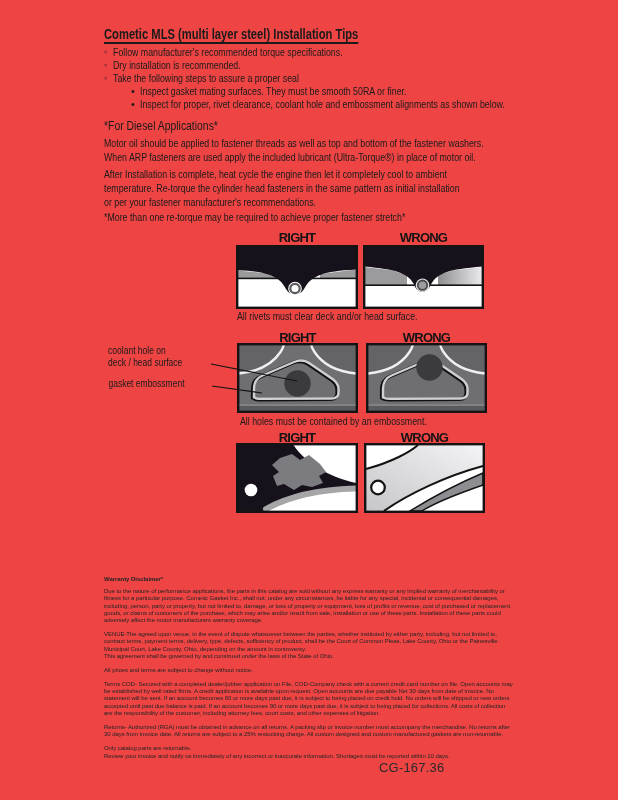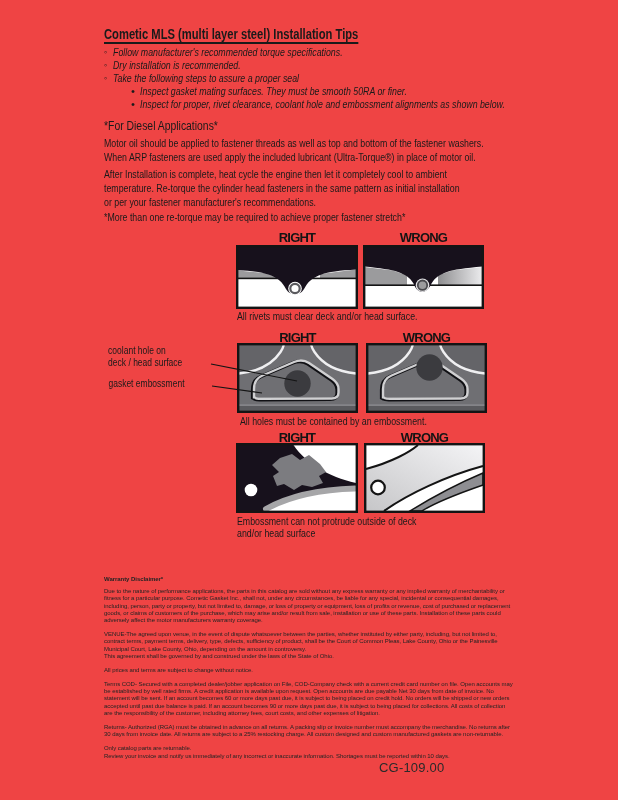--- a/index.html
+++ b/index.html
@@ -4,21 +4,21 @@
 <style>
   html,body{margin:0;padding:0;background:#ffffff;}
   .page{position:relative;width:618px;height:800px;background:#ef4444;overflow:hidden;
         font-family:"Liberation Sans", sans-serif;color:var(--c-text,#1a1a1a);}
   .abs{position:absolute;}
   .sx08{display:inline-block;transform:scaleX(0.8);transform-origin:0 0;white-space:pre-line;}
   .sxr{display:inline-block;transform:scaleX(0.85);transform-origin:100% 0;white-space:pre-line;}
   .title{left:104px;top:26px;font-size:14px;font-weight:bold;white-space:nowrap;}
   .title .sx08{text-decoration:underline;text-decoration-thickness:1.5px;text-underline-offset:2.5px;}
   .bullets{left:104px;top:46px;}
-  .brow{height:13px;line-height:13px;white-space:nowrap;font-size:11px;font-style:italic;}
+  .brow{height:13px;line-height:13px;white-space:nowrap;font-size:11px;}
   .brow .mk1{display:inline-block;width:9px;font-size:9px;vertical-align:top;line-height:13px;}
   .brow .mk2{display:inline-block;width:9px;font-size:11px;vertical-align:top;line-height:13px;}
   .brow.lvl2{margin-left:27px;}
   .brow .bt{display:inline-block;transform:scaleX(0.8);transform-origin:0 50%;vertical-align:top;}
   .h2{left:104px;top:118px;font-size:13px;font-weight:normal;white-space:nowrap;}
   .para{font-size:11px;line-height:14px;white-space:nowrap;}
   .dlab{font-size:13px;font-weight:700;letter-spacing:-0.8px;text-align:center;color:var(--c-ink,#141414);}
   .cap{font-size:11px;line-height:11.5px;white-space:nowrap;}
   .slab{font-size:10px;line-height:11.5px;white-space:nowrap;}
   .dbox{display:block;}
@@ -148,22 +148,20 @@
     </defs>
     <rect x="1.2" y="1.2" width="118.6" height="67.6" fill="#ffffff"></rect>
     <path d="M2,26 C28,19 46,9 54,2 H119 V23 C82,33 44,51 20,68 H2 Z" fill="url(#gradR3)"></path>
     <path d="M2,26 C28,19 46,9 54,2" fill="none" style="stroke:var(--c-ink)" stroke-width="2"></path>
     <path d="M20,68 C44,51 82,33 119,23" fill="none" style="stroke:var(--c-ink)" stroke-width="2"></path>
     <path d="M46,68 C75,50 100,38 119,30 L119,42 C96,50 72,59 58,68 Z" style="fill:var(--c-stripe);stroke:var(--c-ink)" stroke-width="1.5"></path>
     <circle cx="14" cy="44.5" r="6.8" fill="#ffffff" style="stroke:var(--c-ink)" stroke-width="2.2"></circle>
     <rect x="1.2" y="1.2" width="118.6" height="67.6" fill="none" style="stroke:var(--c-ink)" stroke-width="2.4"></rect>
   </svg>
 
-  <div class="abs cap" style="left:237px;top:516px;"><span class="sx08">Embossment can not protrude outside of deck
-and/or head surface</span></div>
 
   <div class="abs fp">
     <div class="fph">Warranty Disclaimer*</div>
     <p class="fpp first">Due to the nature of performance applications, the parts in this catalog are sold without any express warranty or any implied warranty of merchantability or
 fitness for a particular purpose.  Cometic Gasket Inc., shall not, under any circumstances, be liable for any special, incidental or consequential damages,
 including, person, party or property, but not limited to, damage, or loss of property or equipment, loss of profits or revenue, cost of purchased or replacement
 goods, or claims of customers of the purchase, which may arise and/or result from sale, installation or use of these parts.  Installation of these parts could
 adversely affect the motor manufacturers warranty coverage.</p>
     <p class="fpp">VENUE-The agreed upon venue, in the event of dispute whatsoever between the parties, whether instituted by either party, including, but not limited to,
 contract terms, payment terms, delivery, type, defects, sufficiency of product, shall be the Court of Common Pleas, Lake County, Ohio or the Painesville
@@ -174,15 +172,15 @@
 be established by well rated firms.  A credit application is available upon request.  Open accounts are due payable Net 30 days from date of invoice.  No
 statement will be sent.  If an account becomes 60 or more days past due, it is subject to being placed on credit hold.  No orders will be shipped or new orders
 accepted until past due balance is paid.  If an account becomes 90 or more days past due, it is subject to being placed for collections.  All costs of collection
 are the responsibility of the customer, including attorney fees, court costs, and other expenses of litigation.</p>
     <p class="fpp">Returns- Authorized (RGA) must be obtained in advance on all returns.  A packing slip or invoice number must accompany the merchandise.  No returns after
 30 days from invoice date.  All returns are subject to a 25% restocking charge.  All custom designed and custom manufactured gaskets are non-returnable.</p>
     <p class="fpp">Only catalog parts are returnable.
 Review your invoice and notify us immediately of any incorrect or inaccurate information.  Shortages must be reported within 10 days.</p>
   </div>
 
-  <div class="abs footer">CG-109.00</div>
+  <div class="abs footer">CG-167.36</div>
 
 </div>
 
 </body></html>

